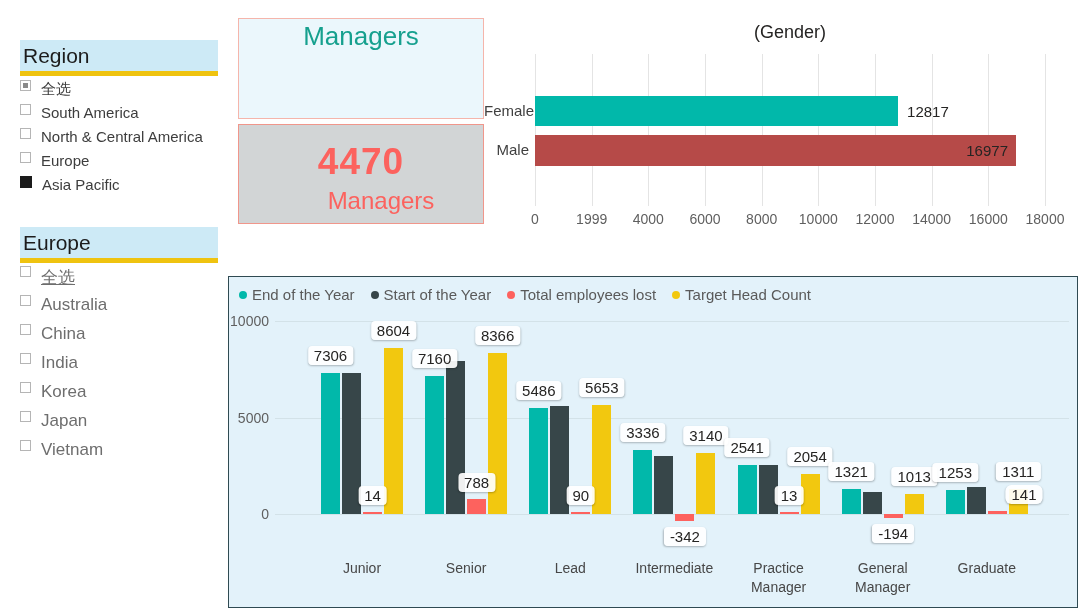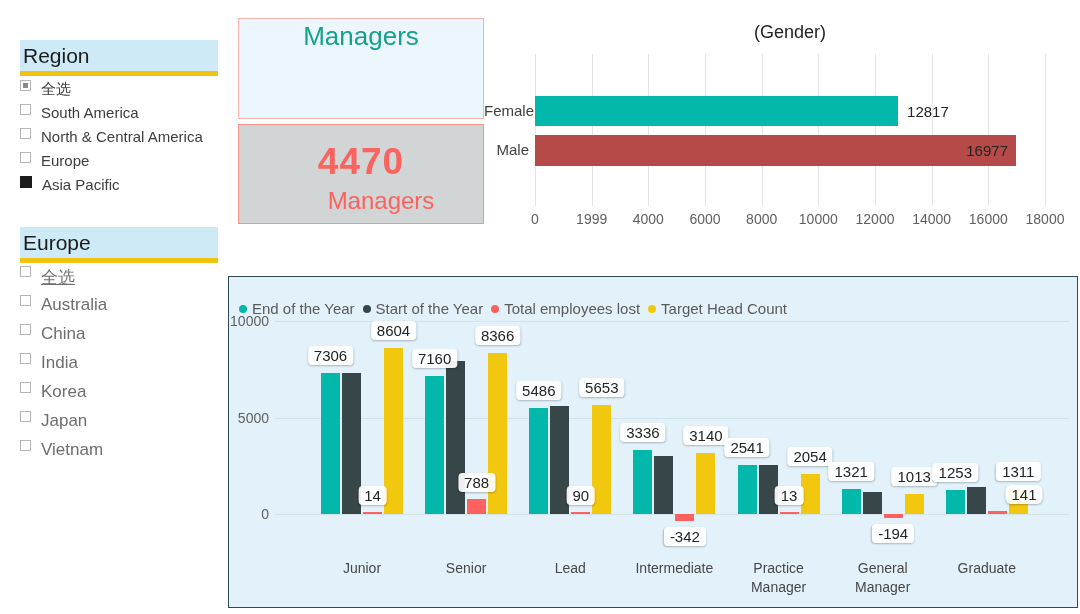--- a/index.html
+++ b/index.html
@@ -25,21 +25,21 @@
   .card{position:absolute;left:238px;width:246px;box-sizing:border-box;text-align:center;}
   .card-number{font-weight:700;letter-spacing:1px;}
   
   .gridline-v{position:absolute;width:1px;background:#e4e4e4;}
   .gridline-h{position:absolute;height:1px;background:#d3e2e8;}
   .tick-label{position:absolute;font-size:14px;color:#5f5f5f;text-align:center;}
   .bar{position:absolute;}
   .dlabel{position:absolute;background:rgba(255,255,255,0.92);border-radius:4px;
           padding:1px 6px;font-size:15px;color:#252423;white-space:nowrap;
           box-shadow:0 1px 2px rgba(0,0,0,0.25);transform:translateX(-50%);}
-  .legend{position:absolute;top:23px;left:10px;display:flex;gap:8px;align-items:center;}
+  .legend{position:absolute;top:9px;left:10px;display:flex;gap:16px;align-items:center;}
   .legend-item{display:flex;align-items:center;gap:5px;font-size:15px;color:#5a5a5a;}
   .legend-dot{width:8px;height:8px;border-radius:50%;}
   .cat-label{position:absolute;font-size:14px;color:#474747;text-align:center;line-height:19px;}
 </style>
 </head>
 <body>
 
 <div class="canvas">
 
   <div>

